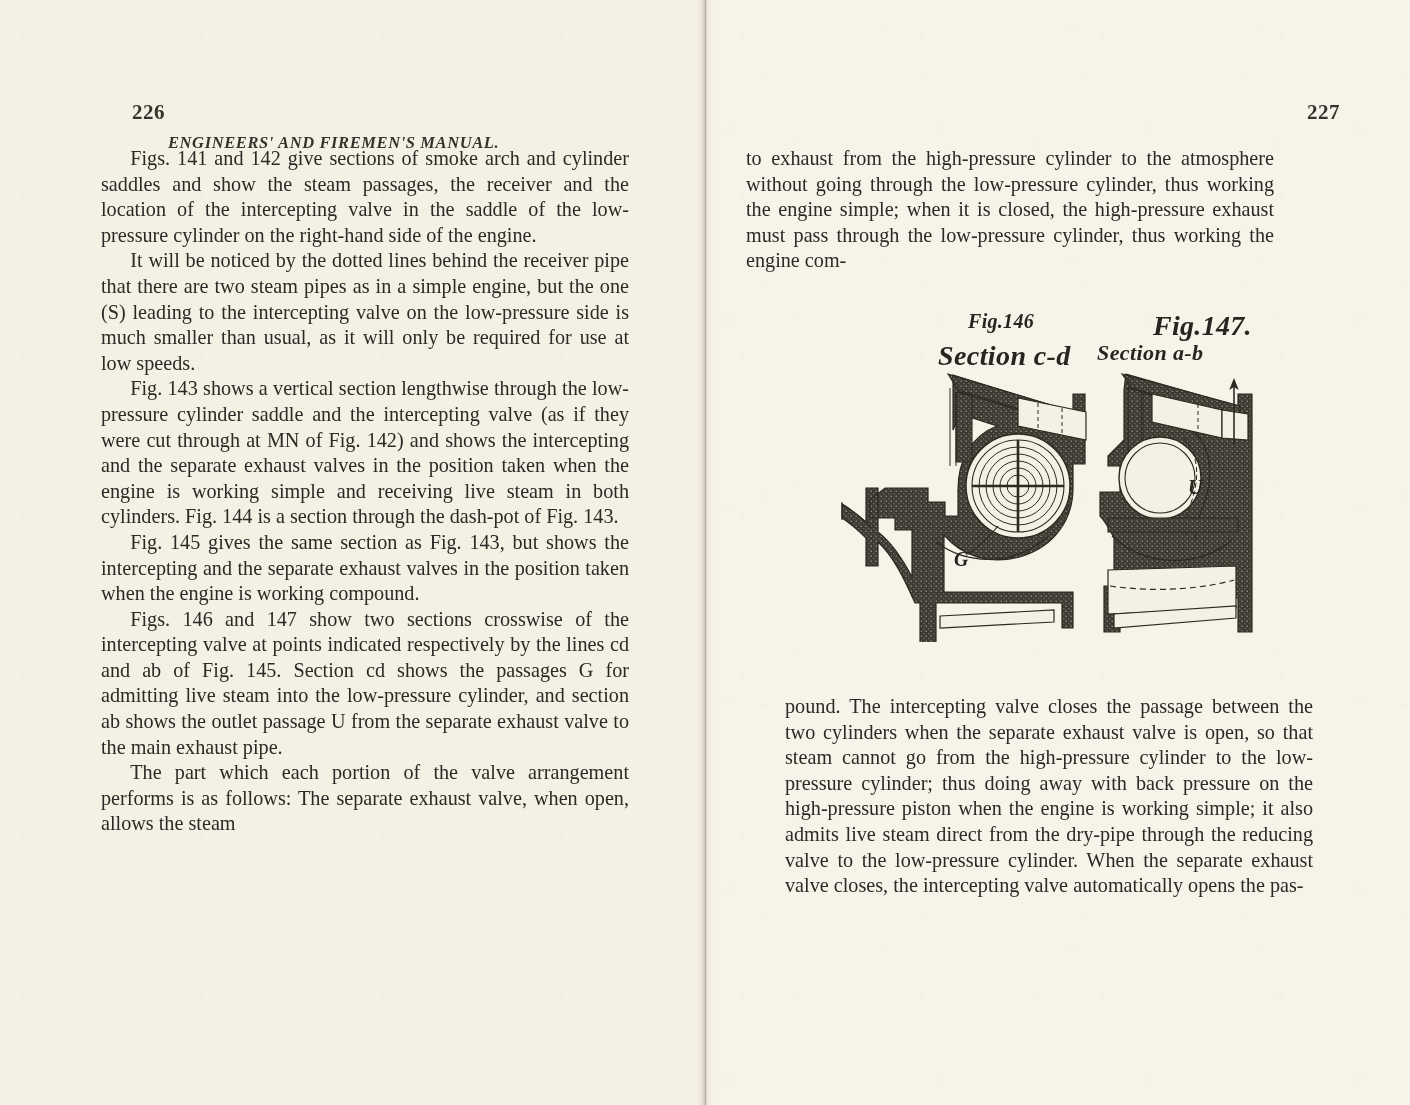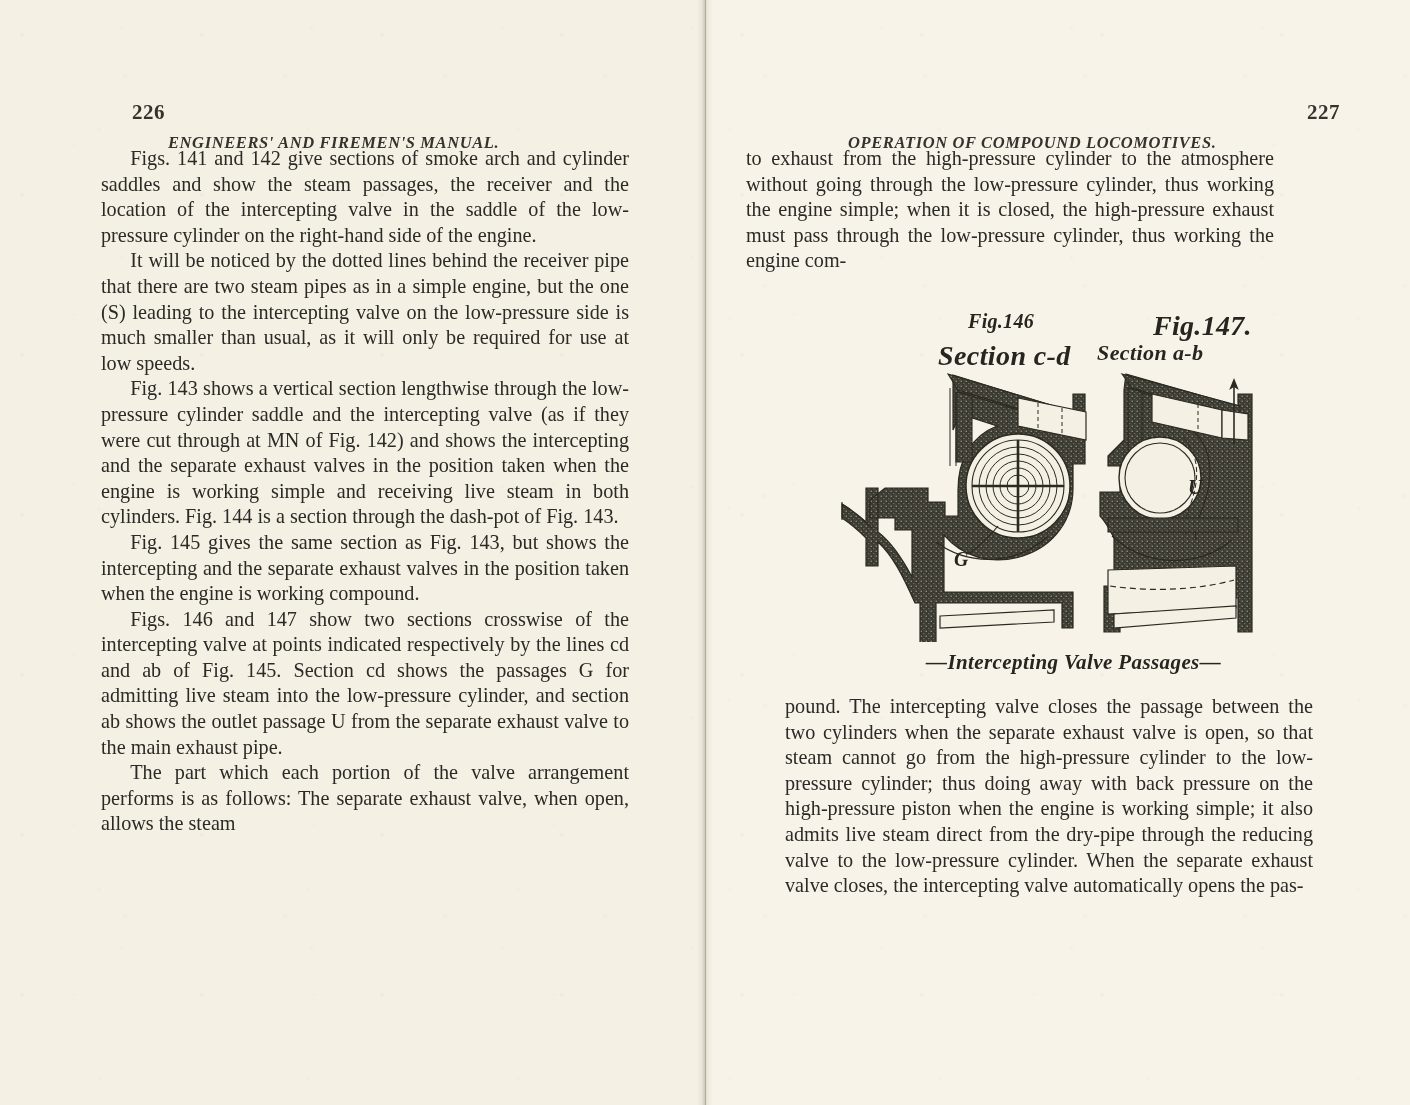--- a/index.html
+++ b/index.html
@@ -166,21 +166,20 @@
 
   <div class="col" id="col-left">
     <p>Figs. 141 and 142 give sections of smoke arch and cylinder saddles and show the steam passages, the receiver and the location of the intercepting valve in the saddle of the low-pressure cylinder on the right-hand side of the engine.</p>
     <p>It will be noticed by the dotted lines behind the receiver pipe that there are two steam pipes as in a simple engine, but the one (S) leading to the intercepting valve on the low-pressure side is much smaller than usual, as it will only be required for use at low speeds.</p>
     <p>Fig. 143 shows a vertical section lengthwise through the low-pressure cylinder saddle and the intercepting valve (as if they were cut through at MN of Fig. 142) and shows the intercepting and the separate exhaust valves in the position taken when the engine is working simple and receiving live steam in both cylinders.  Fig. 144 is a section through the dash-pot of Fig. 143.</p>
     <p>Fig. 145 gives the same section as Fig. 143, but shows the intercepting and the separate exhaust valves in the position taken when the engine is working compound.</p>
     <p>Figs. 146 and 147 show two sections crosswise of the intercepting valve at points indicated respectively by the lines cd and ab of Fig. 145.  Section cd shows the passages G for admitting live steam into the low-pressure cylinder, and section ab shows the outlet passage U from the separate exhaust valve to the main exhaust pipe.</p>
     <p>The part which each portion of the valve arrangement performs is as follows: The separate exhaust valve, when open, allows the steam</p>
   </div>
 
-  <div class="runhead" id="runhead-right">OPERATION OF COMPOUND LOCOMOTIVES.</div>
   <div class="folio" id="folio-right">227</div>
 
   <div class="col" id="col-right-top">
     <p class="noindent">to exhaust from the high-pressure cylinder to the atmosphere without going through the low-pressure cylinder, thus working the engine simple; when it is closed, the high-pressure exhaust must pass through the low-pressure cylinder, thus working the engine com-</p>
   </div>
 
   <div id="figure-block">
 
     <div class="fig-caption-script" id="fig146-num">Fig.146</div>
     <div class="fig-caption-script" id="fig146-sec">Section c-d</div>
@@ -296,20 +295,19 @@
 
         <g>
           <path fill="#f4f0e4" stroke="#2b2a22" stroke-width="1.2" d="M22 200 L150 196 L150 238 L22 244 Z"></path>
           <path fill="none" stroke="#2b2a22" stroke-width="1.2" stroke-dasharray="6,4" d="M24 216 C66 222 112 220 148 210"></path>
         </g>
 
         <path fill="#f4f0e4" stroke="#2b2a22" stroke-width="1.2" d="M28 244 L150 236 L150 248 L28 258 Z"></path>
       </g>
     </svg>
 
-    <div class="fig-caption-script" id="fig-title">—Intercepting Valve Passages—</div>
   </div>
 
   <div class="col" id="col-right-bottom">
     <p class="noindent">pound.  The intercepting valve closes the passage between the two cylinders when the separate exhaust valve is open, so that steam cannot go from the high-pressure cylinder to the low-pressure cylinder; thus doing away with back pressure on the high-pressure piston when the engine is working simple; it also admits live steam direct from the dry-pipe through the reducing valve to the low-pressure cylinder. When the separate exhaust valve closes, the intercepting valve automatically opens the pas-</p>
   </div>
 
 </div>
 
 </body></html>

